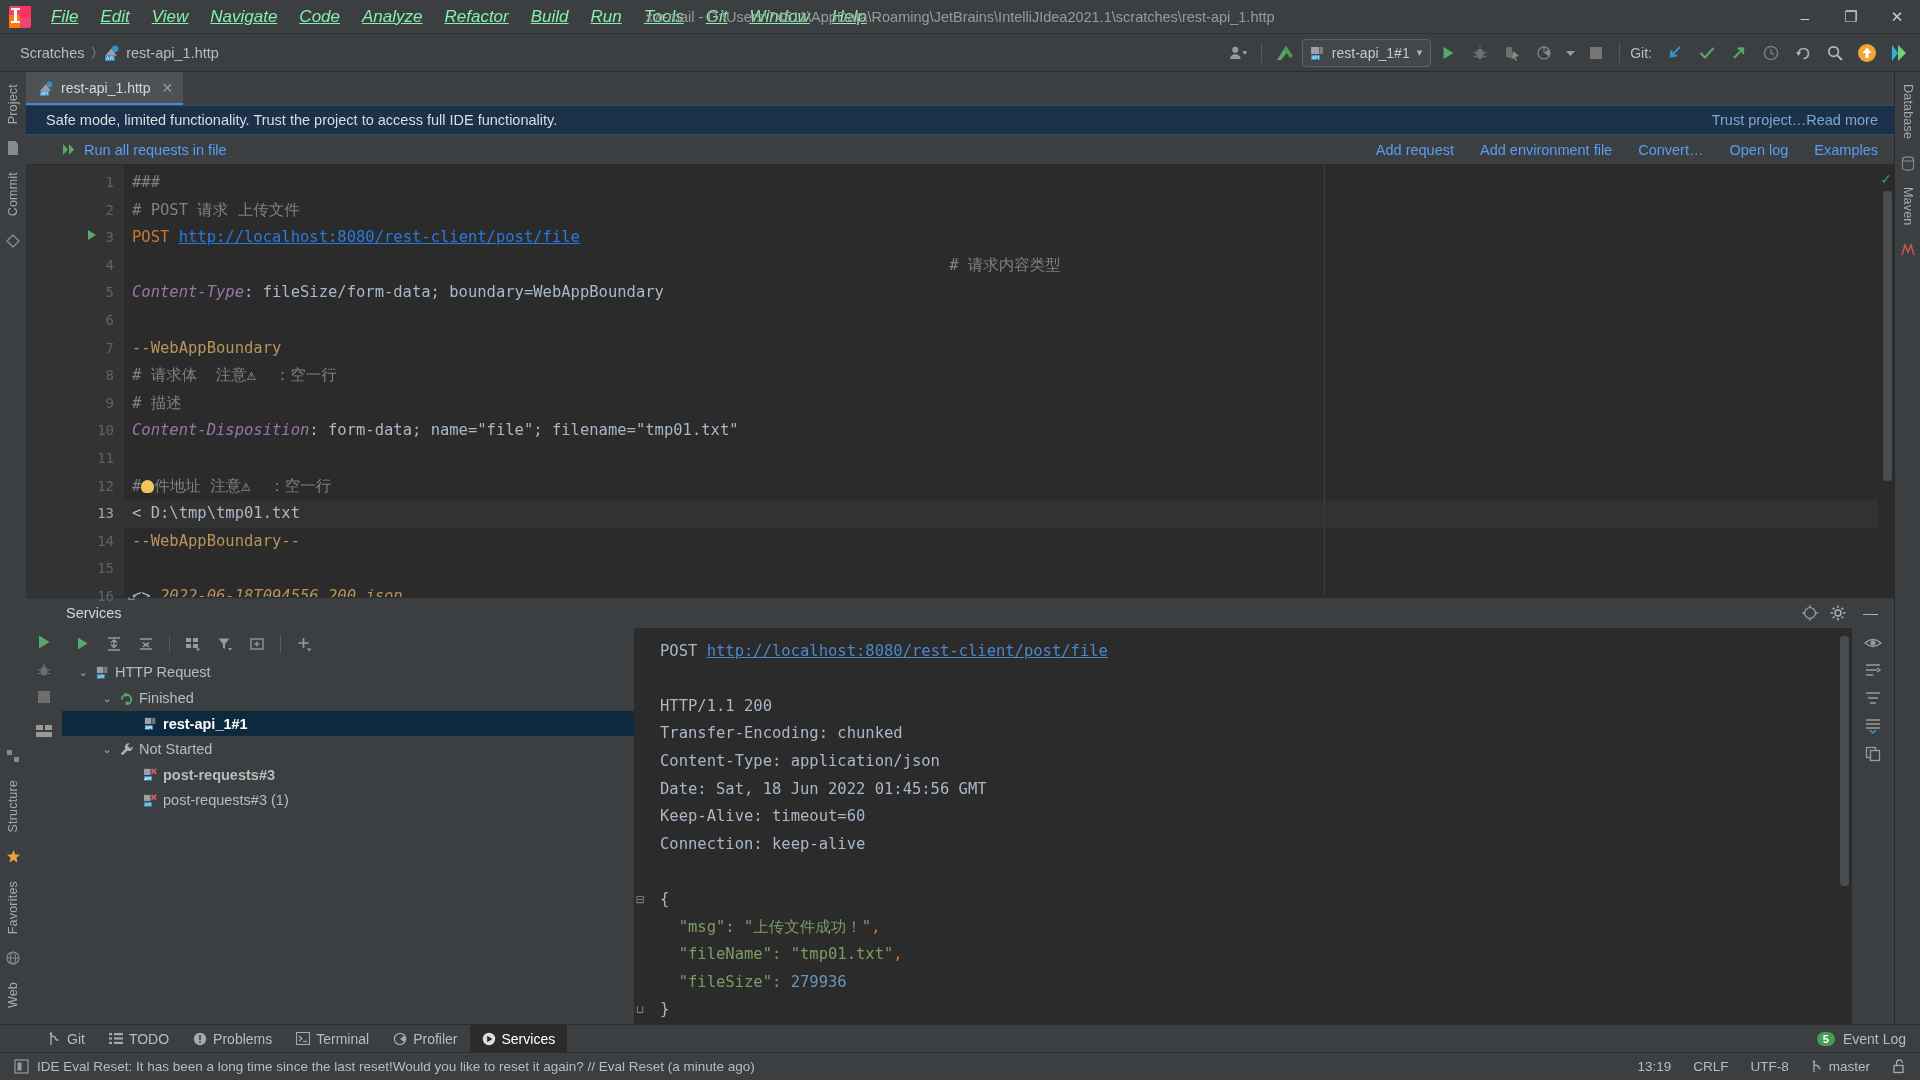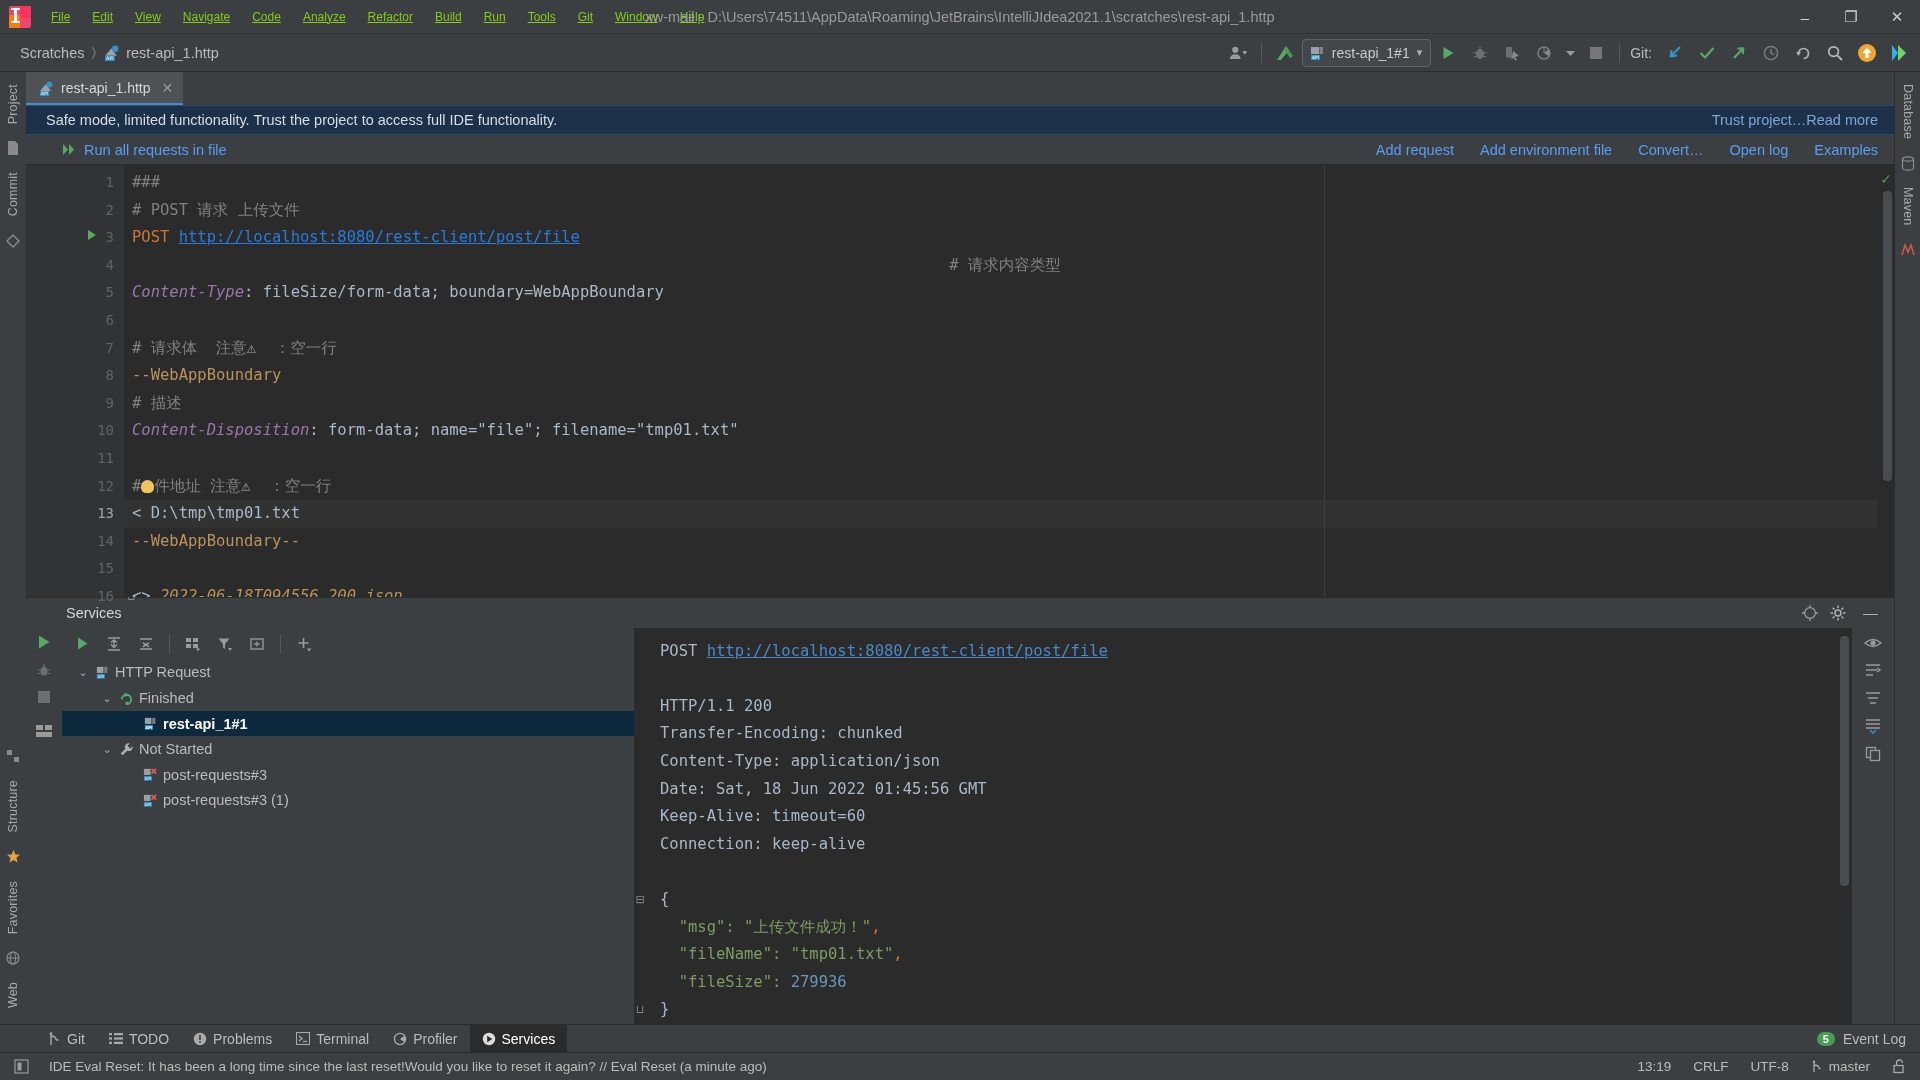--- a/index.html
+++ b/index.html
@@ -14,21 +14,21 @@
   .app { width: 1920px; height: 1080px; display: flex; flex-direction: column; background: #3c3f41; }
 
   
   .titlebar {
     height: 34px; background: #3c3f41; display: flex; align-items: center;
     flex: 0 0 34px; position: relative; border-bottom: 1px solid #323232;
   }
   .ij-logo { width: 24px; height: 24px; margin: 0 8px 0 8px; position: relative; flex: 0 0 auto; }
   .menu-items { display: flex; align-items: center; gap: 0px; }
   .menu-item {
-    font-size: 12px; color: #84cc16; padding: 4px 11px; cursor: default; white-space: nowrap;
+    font-size: 17px; color: #86efac; padding: 4px 11px; cursor: default; white-space: nowrap; font-style: italic;
   }
   .menu-item u { text-decoration: underline; }
   .win-title {
     position: absolute; left: 0; right: 0; text-align: center;
     font-size: 14.5px; color: #9a9a9a; pointer-events: none;
   }
   .win-btns { position: absolute; right: 0; top: 0; height: 34px; display: flex; align-items: center; }
   .win-btn { width: 46px; height: 34px; display: flex; align-items: center; justify-content: center; color: #cfcfcf; font-size: 15px; }
 
   
@@ -169,21 +169,21 @@
   .toolwin-bar {
     height: 28px; flex: 0 0 28px; background: #3c3f41; display: flex; align-items: center;
     padding-left: 36px; gap: 0px; border-top: 1px solid #2b2b2b;
   }
   .tw { display: flex; align-items: center; gap: 6px; font-size: 14px; color: #bbbbbb; padding: 4px 12px; height: 28px; }
   .tw.active { background: #2b2b2b; color: #ffffff; }
   .toolwin-right { margin-left: auto; display: flex; align-items: center; gap: 8px; padding-right: 14px; }
   .badge { background: #499c54; color: #fff; font-size: 11px; border-radius: 9px; padding: 1px 6px; font-weight: bold; }
   .statusbar {
     height: 28px; flex: 0 0 28px; background: #3c3f41; display: flex; align-items: center;
-    padding: 0 14px 0 14px; gap: 20px; border-top: 1px solid #2b2b2b; font-size: 13.5px; color: #bbbbbb;
+    padding: 0 14px 0 14px; gap: 8px; border-top: 1px solid #2b2b2b; font-size: 13.5px; color: #bbbbbb;
   }
   .status-right { margin-left: auto; display: flex; align-items: center; gap: 22px; }
 
   svg { display: block; }
 </style>
 </head>
 <body>
 
 <div class="app">
 
@@ -461,22 +461,22 @@
             <div class="gln">16<span class="fold">⊔</span></div>
           </div>
         <div class="code-area">
           <div class="code-col" id="codecol" style="padding-top: 4px;">
               <div class="ln" style="position: relative;"><span class="c-comment">###</span></div>
               <div class="ln" style="position: relative;"><span class="c-comment"># POST 请求 上传文件</span></div>
               <div class="ln" style="position: relative;"><span class="c-method">POST </span><span class="c-url">http://localhost:8080/rest-client/post/file</span></div>
               <div class="ln" style="position: relative; text-align: center;"><span class="c-comment"># 请求内容类型</span></div>
               <div class="ln" style="position: relative;"><span class="c-header">Content-Type</span><span class="c-text">: fileSize/form-data; boundary=WebAppBoundary</span></div>
               <div class="ln" style="position: relative;"></div>
+              <div class="ln" style="position: relative;"><span class="c-boundary">--WebAppBoundary</span></div>
               <div class="ln" style="position: relative;"><span class="c-comment"># 请求体  注意</span><span class="warn-tri">⚠</span><span class="c-comment">  ：空一行</span></div>
-              <div class="ln" style="position: relative;"><span class="c-boundary">--WebAppBoundary</span></div>
               <div class="ln" style="position: relative;"><span class="c-comment"># 描述</span></div>
               <div class="ln" style="position: relative;"><span class="c-header">Content-Disposition</span><span class="c-text">: form-data; name="file"; filename="tmp01.txt"</span></div>
               <div class="ln" style="position: relative;"></div>
               <div class="ln" style="position: relative;"><span class="c-comment">#</span><span class="bulb"></span><span class="c-comment">件地址 注意</span><span class="warn-tri">⚠</span><span class="c-comment">  ：空一行</span></div>
               <div class="curline" style="top: 335.2px;"></div>
               <div class="ln" style="position: relative;"><span class="c-file">&lt; D:\tmp\tmp01.txt</span></div>
               <div class="ln" style="position: relative;"><span class="c-boundary">--WebAppBoundary--</span></div>
               <div class="ln" style="position: relative;"></div>
               <div class="ln" style="position: relative;"><span class="c-punct">&lt;&gt; </span><span class="c-jsonname">2022-06-18T094556.200.json</span></div>
             </div>
@@ -628,21 +628,21 @@
                 </div>
                 <div class="trow" style="padding-left: 38px;">
                   <span class="chev">⌄</span>
                   <span style="display: inline-flex;">
                     <svg width="15" height="15" viewBox="0 0 16 16">
                       <path d="M11.5 1.5 A4 4 0 0 0 6.8 7.2 L1.8 12.2 L3.8 14.2 L8.8 9.2 A4 4 0 0 0 14.5 4.5 L12 7 L9 4 Z" fill="#b0b0b0"></path>
                     </svg>
                   </span>
                   <span>Not Started</span>
                 </div>
-                <div class="trow" style="padding-left: 62px;">
+                <div class="trow" style="padding-left: 62px; font-weight: bold;">
                   <span class="chev"></span>
                   <span style="display: inline-flex;">
                     <svg width="15" height="15" viewBox="0 0 16 16">
                       <rect x="1" y="2" width="7" height="6.5" fill="#9aa0a6"></rect>
                       <rect x="1" y="9.6" width="8.5" height="5" fill="#3592c4"></rect>
                       <text x="5.2" y="13.7" font-size="4.2" fill="#fff" text-anchor="middle" font-family="DejaVu Sans">API</text>
                       <path d="M9 2 L14 7 M14 2 L9 7" stroke="#db5860" stroke-width="2"></path>
                     </svg>
                   </span>
                   <span>post-requests#3</span>

